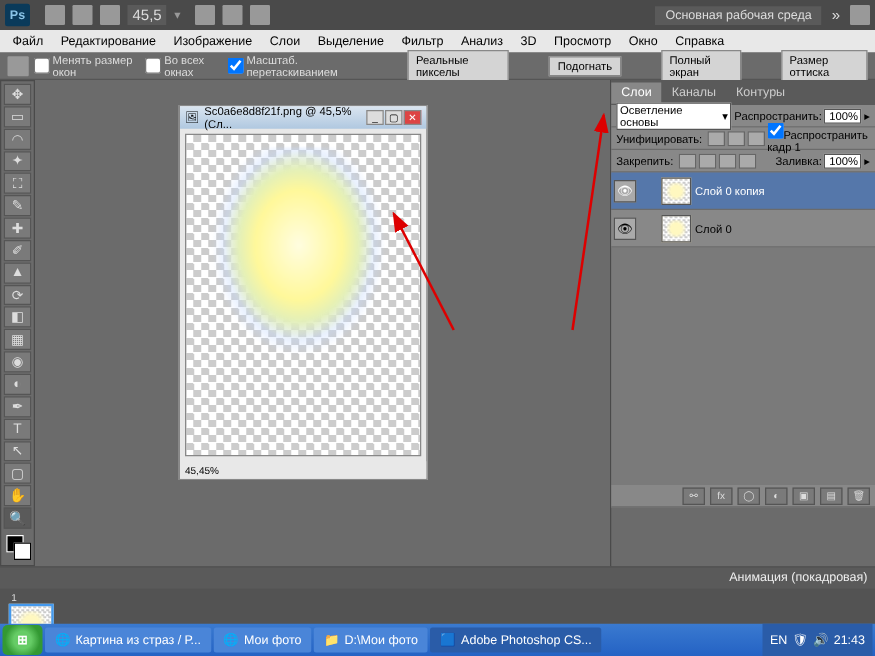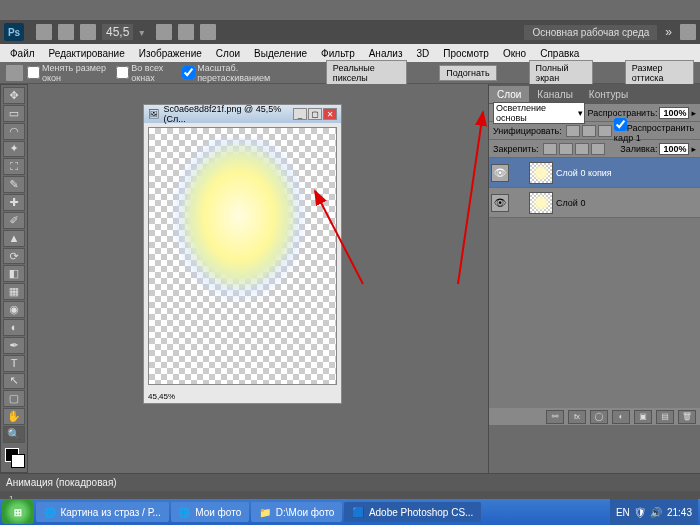--- a/index.html
+++ b/index.html
@@ -1,17 +1,17 @@
 <!DOCTYPE html>
 <html><head>
 <meta charset="utf-8">
 <style>
 * { box-sizing: border-box; margin: 0; padding: 0; font-family: Tahoma, Arial, sans-serif; }
 body { width: 700px; height: 525px; background: #6b6b6b; overflow: hidden; position: relative; font-size: 10px; }
-.topbar { background: #4a4a4a; height: 24px; display: flex; align-items: center; padding: 0 4px; color: #ddd; margin-top: 20px; }
+.topbar { background: #4a4a4a; height: 24px; display: flex; align-items: center; padding: 0 4px; color: #ddd; }
 .ps-logo { background: #0a3a5a; color: #8bc5e8; font-weight: bold; width: 20px; height: 18px; display: flex; align-items: center; justify-content: center; font-size: 10px; border-radius: 2px; }
 .top-icons { display: flex; gap: 6px; margin-left: 12px; align-items: center; }
 .top-icon { width: 16px; height: 16px; background: #999; border-radius: 1px; }
 .zoom-field { background: #5a5a5a; color: #ddd; padding: 1px 4px; margin: 0 6px; font-size: 12px; }
 .workspace-btn { background: #5a5a5a; color: #ddd; padding: 2px 8px; font-size: 10px; margin-left: auto; }
 .double-chevron { color: #ddd; margin: 0 8px; font-size: 12px; }
 .menubar { background: #e8e8e8; height: 18px; display: flex; align-items: center; padding: 0 4px; gap: 2px; font-size: 10px; }
 .menu-item { padding: 2px 6px; cursor: pointer; }
 .optbar { background: #6b6b6b; height: 22px; display: flex; align-items: center; padding: 0 6px; gap: 4px; font-size: 9px; color: #ddd; border-bottom: 1px solid #555; }
 .optbar label { display: flex; align-items: center; gap: 2px; }
@@ -33,28 +33,28 @@
 .portrait { position:absolute; left:20px; top:10px; width:140px; height:195px; background: radial-gradient(ellipse 55% 50% at 50% 40%, #fffde0 0%, #fff89a 45%, #e4f0b8 62%, rgba(200,220,255,0.4) 78%, transparent 90%); filter: blur(1px);}
 .doc-status { height: 14px; background: #e8e8e8; font-size: 8px; padding: 0 4px; display: flex; align-items: center; }
 .annotation { position: absolute; left: 323px; top: 195px; width: 135px; background: #fff; border: 2px solid #d00; padding: 6px; font-size: 11px; font-weight: bold; color: #000; line-height: 1.3; }
 .arrow-svg { position: absolute; pointer-events: none; }
 .panels { width: 212px; background: #6b6b6b; border-left: 1px solid #4a4a4a; }
 .panel-tabs { background: #5a5a5a; display: flex; height: 20px; align-items: center; }
 .ptab { padding: 3px 8px; font-size: 10px; color: #ccc; }
 .ptab.active { background: #888; color: #fff; }
 .row { background: #888; display: flex; align-items: center; padding: 2px 4px; font-size: 9px; color: #000; gap: 2px; border-bottom: 1px solid #6b6b6b; height: 18px; }
 .blend-select { background: #fff; border: 1px solid #555; padding: 0 2px; font-size: 9px; flex: 1; display: flex; justify-content: space-between; align-items: center; gap: 12px; }
-.pct-field { background: #fff; border: 1px solid #555; width: 30px; padding: 0 3px; font-size: 9px; font-weight: bold; }
+.pct-field { background: #fff; border: 1px solid #555; width: 30px; padding: 0 3px; font-size: 9px; }
 .layer { background: #888; display: flex; align-items: center; height: 30px; border-bottom: 1px solid #6b6b6b; padding: 0 2px; gap: 3px; font-size: 9px; color: #000; }
 .layer.active { background: #5577aa; color: #fff; }
 .eye { width: 18px; height: 18px; border: 1px solid #555; background: #aaa; display: flex; align-items: center; justify-content: center; font-size: 10px; }
 .layer-thumb { width: 24px; height: 22px; background: #fff6d8; border: 1px solid #555; background-image: repeating-conic-gradient(#ccc 0 25%, #fff 0 50%); background-size: 4px 4px; position:relative;}
 .layer-thumb::after{content:"";position:absolute;inset:3px;background:radial-gradient(circle,#fff8c0 40%,transparent 80%);}
 .anim-panel { background: #535353; border-top: 1px solid #4a4a4a; height: 68px; }
-.anim-title { background: #5a5a5a; font-size: 10px; color: #eee; padding: 3px 6px; }
+.anim-title { background: #5a5a5a; font-size: 10px; color: #eee; padding: 3px 6px; text-align: right; }
 .anim-frame { width: 36px; margin: 3px; }
 .frame-thumb { width: 36px; height: 32px; border: 2px solid #49e; background: #fff6d8; background-image: repeating-conic-gradient(#ccc 0 25%, #fff 0 50%); background-size: 4px 4px; position:relative;}
 .frame-thumb::after{content:"";position:absolute;inset:4px;background:radial-gradient(circle,#fff8c0 40%,transparent 80%);}
 .frame-time { background: #3a6aa8; color: #fff; font-size: 8px; text-align: center; padding: 1px; }
 .anim-controls { display: flex; gap: 2px; padding: 0 4px; align-items: center; font-size: 9px; color: #ddd;}
 .actl { width: 18px; height: 14px; background: #7a7a7a; border: 1px solid #555; color: #ddd; display:flex;align-items:center;justify-content:center;font-size:8px; }
 .taskbar { position: absolute; bottom: 0; left: 0; right: 0; height: 26px; background: linear-gradient(#3a7ad0,#2462c4); display: flex; align-items: center; padding: 0 2px; gap: 2px; }
 .start { width: 32px; height: 24px; background: radial-gradient(circle,#6c6 35%,#393 70%); border-radius: 4px; display:flex;align-items:center;justify-content:center;color:#fff;font-weight:bold; }
 .task { background: #4a85d8; color: #fff; padding: 3px 8px; font-size: 10px; border-radius: 2px; display: flex; align-items: center; gap: 4px; height: 20px; }
 .task.active { background: #2a5ca8; }

